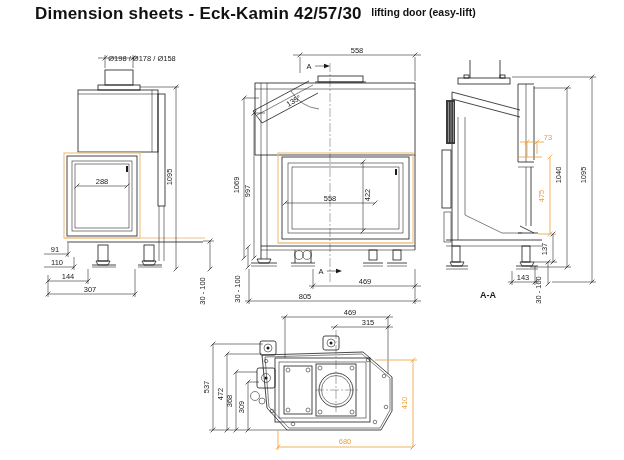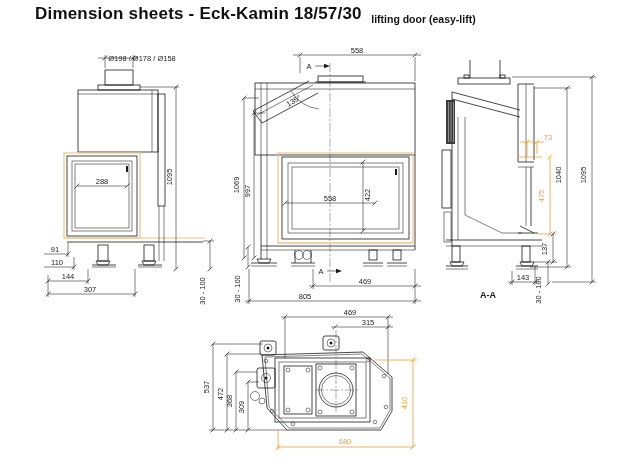--- a/index.html
+++ b/index.html
@@ -1,39 +1,39 @@
 <!DOCTYPE html>
 <html><head>
 <meta charset="utf-8">
 <style>
   html,body{margin:0;padding:0;background:#ffffff;}
   #page{position:relative;width:624px;height:460px;background:#fff;overflow:hidden;
         font-family:"Liberation Sans",sans-serif;}
   #hdr{position:absolute;left:35px;top:4px;white-space:nowrap;}
   #hdr .t{font-size:17px;font-weight:bold;color:#111;letter-spacing:0.2px;}
   #hdr .s{font-size:10.5px;font-weight:bold;color:#111;display:inline-block;
-          vertical-align:top;margin-top:9px;margin-left:5px;}
+          vertical-align:top;margin-top:2px;margin-left:5px;}
   svg{position:absolute;overflow:visible;}
   .ol{fill:none;stroke:#1a1a1a;stroke-width:0.8;}        
   .tl{fill:none;stroke:#1a1a1a;stroke-width:0.55;}       
   .oa{fill:none;stroke:#ED9F35;stroke-width:0.8;}        
   .ob{fill:none;stroke:#F0C489;stroke-width:1.2;}        
   .cl{fill:none;stroke:#555;stroke-width:0.5;stroke-dasharray:9 2 2 2;}
   .dt{font-size:7.5px;fill:#1a1a1a;text-anchor:middle;}
   .dto{fill:#ED9F35;}
   .aa{font-size:9px;fill:#1a1a1a;text-anchor:middle;font-weight:bold;}
   .blk{fill:#1a1a1a;}
 </style>
 </head>
 <body>
 
 <div id="page">
 
   <div id="hdr">
-    <span class="t">Dimension sheets - Eck-Kamin 18/57/30</span>
+    <span class="t">Dimension sheets - Eck-Kamin 42/57/30</span>
     <span class="s">lifting door (easy-lift)</span>
   </div>
 
   <svg style="left:40px;top:45px" width="200" height="265" viewBox="0 0 200 265">
     <defs>
       <g id="tk">
           <path d="M-2.4,2.4 L2.4,-2.4" stroke="#1a1a1a" stroke-width="0.7"></path>
         </g>
       <g id="tko">
           <path d="M-2.4,2.4 L2.4,-2.4" stroke="#ED9F35" stroke-width="0.8"></path>

